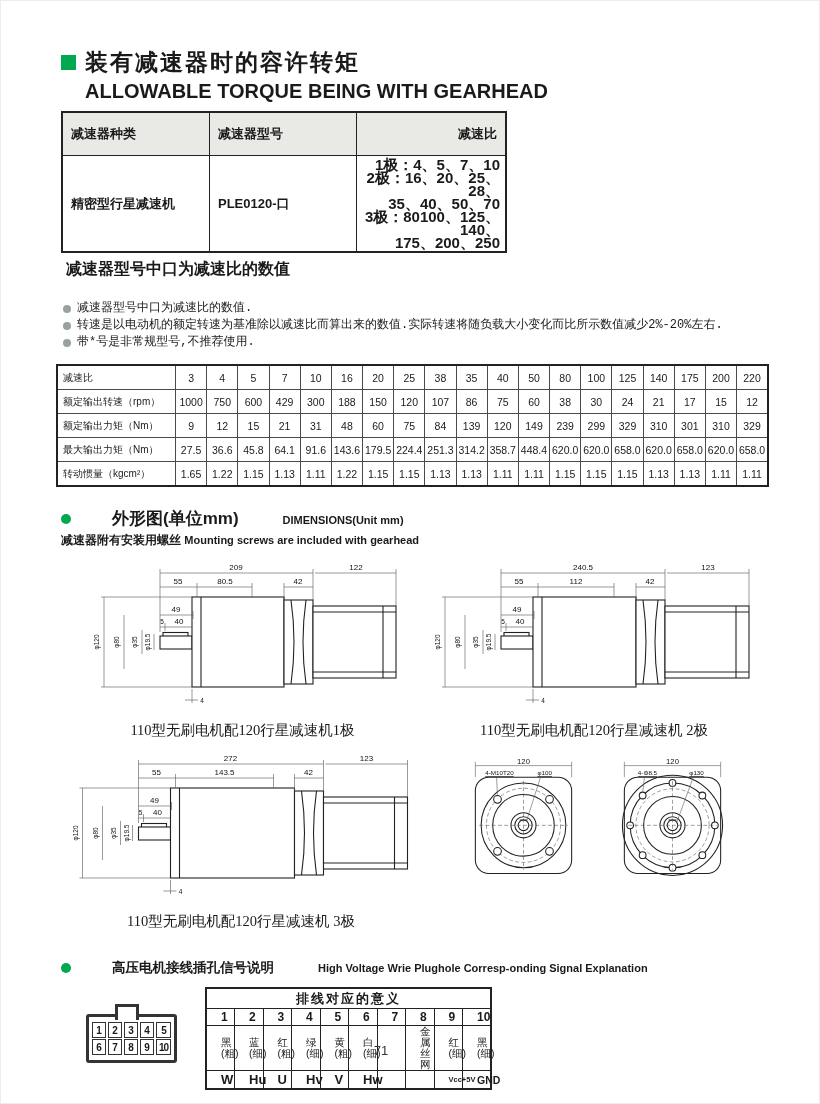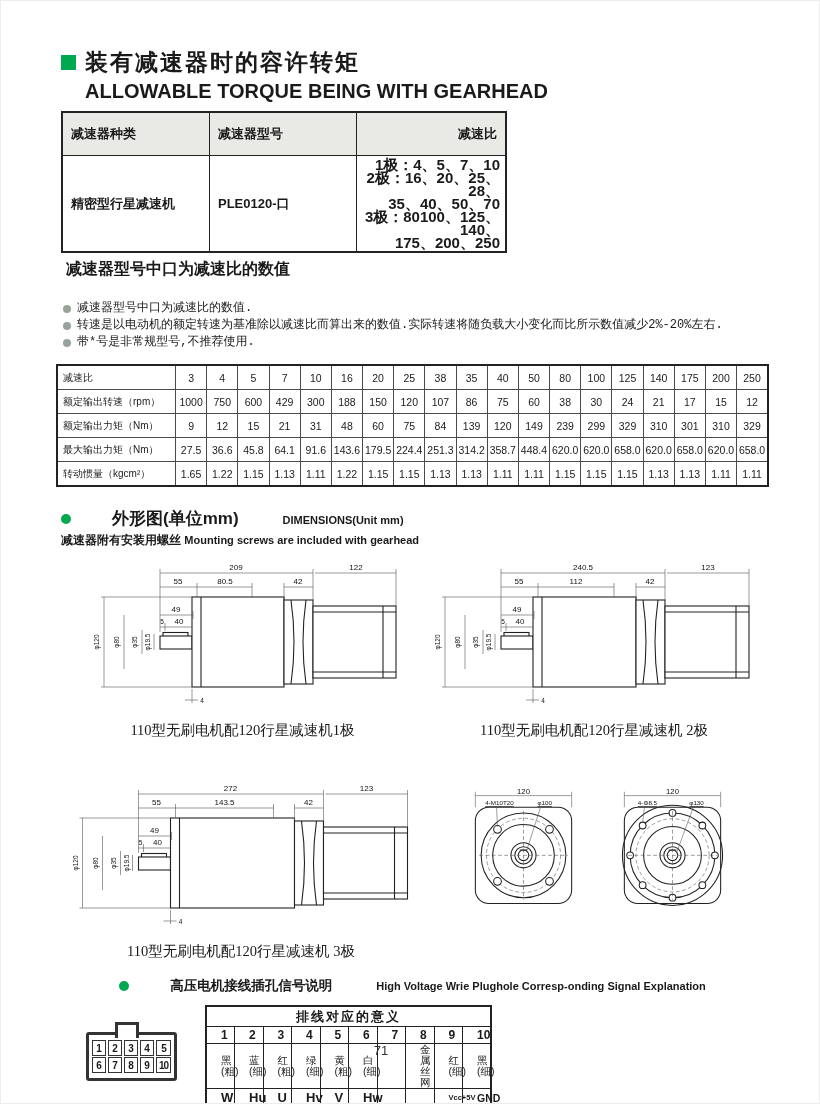--- a/index.html
+++ b/index.html
@@ -140,21 +140,21 @@
             <td class="item">38</td>
             <td class="item">35</td>
             <td class="item">40</td>
             <td class="item">50</td>
             <td class="item">80</td>
             <td class="item">100</td>
             <td class="item">125</td>
             <td class="item">140</td>
             <td class="item">175</td>
             <td class="item">200</td>
-            <td class="item">250</td>
+            <td class="item">220</td>
           </tr>
     <tr>
       <td class="lbl">额定输出转速（rpm）</td>
     <td class="item">1000</td>
             <td class="item">750</td>
             <td class="item">600</td>
             <td class="item">429</td>
             <td class="item">300</td>
             <td class="item">188</td>
             <td class="item">150</td>
@@ -349,21 +349,21 @@
         <line class="d" x1="66" y1="75" x2="66" y2="91"></line>
         <text class="s" transform="rotate(-90 62 83)" x="62" y="83" text-anchor="middle">φ19.5</text>
         <line class="d" x1="104" y1="130" x2="104" y2="144"></line>
         <line class="d" x1="97" y1="141" x2="110" y2="141"></line>
         <text class="s" x="114" y="144" text-anchor="middle">4</text>
       </svg>
       <div class="caption">110型无刷电机配120行星减速机 2极</div>
     </div>
   </div>
 
-  <div class="draw-row" style="margin-top:40px;">
+  <div class="draw-row" style="margin-top:10px;">
     <div class="draw-block" style="width:360px;">
       <svg width="355" height="152" viewBox="0 0 350 152">
         <rect class="of" x="75" y="73.5" width="25" height="4"></rect>
         <rect class="of" x="72" y="77" width="32" height="13"></rect>
         <rect class="of" x="104" y="38" width="124" height="90"></rect>
         <line class="o" x1="113" y1="38" x2="113" y2="128"></line>
         <rect class="of" x="228" y="41" width="29" height="84"></rect>
         <path class="o" d="M235,41 Q241,83 235,125"></path>
         <path class="o" d="M250,41 Q244,83 250,125"></path>
         <rect class="of" x="257" y="47" width="84" height="72"></rect>
@@ -459,21 +459,21 @@
         <line class="dd" x1="70" y1="26" x2="70" y2="118"></line>
         <line class="dd" x1="24" y1="72" x2="116" y2="72"></line>
         <text class="s" x="44" y="20" text-anchor="middle" text-decoration="underline">4-Φ8.5</text>
         <line class="d" x1="41" y1="21" x2="39" y2="38"></line>
         <text class="s" x="95" y="20" text-anchor="middle" text-decoration="underline">φ130</text>
         <line class="d" x1="92" y1="21" x2="74" y2="70"></line>
       </svg>
     </div>
   </div>
 
-  <div class="sec-head" style="margin-top:16px;justify-content:center;">
+  <div class="sec-head" style="margin-top:28px;">
     <span class="green-dot"></span>
     <span class="sec-cn" style="font-size:13.5px;">高压电机接线插孔信号说明</span>
     <span class="sec-en">High Voltage Wrie Plughole Corresp-onding Signal Explanation</span>
   </div>
 
   <div class="wire-row">
     <div class="connector">
       <span class="conn-tab"></span>
       <div class="conn-row">
             <div class="item">1</div>

